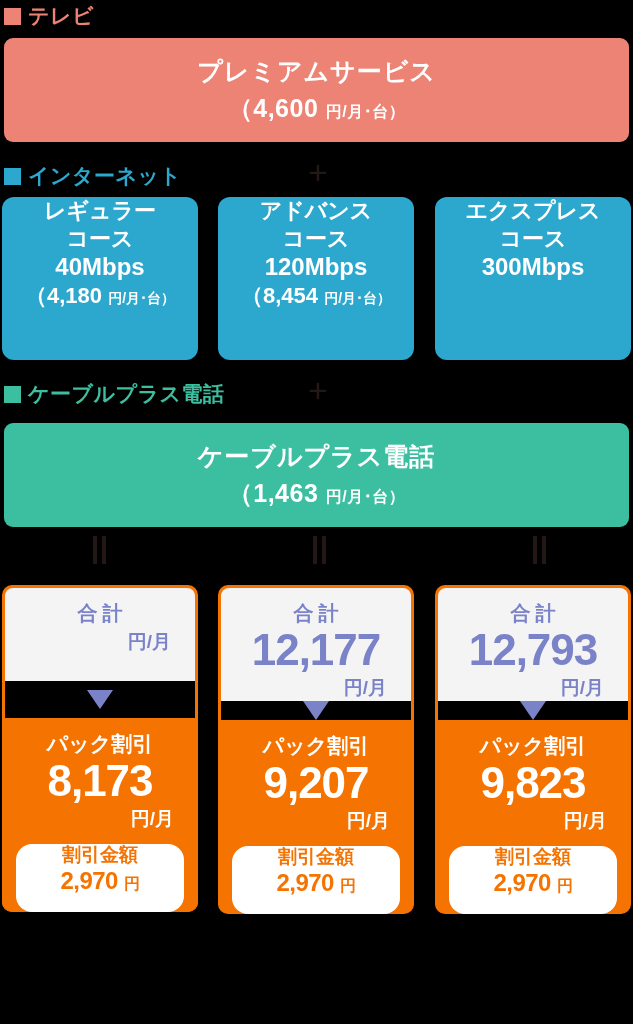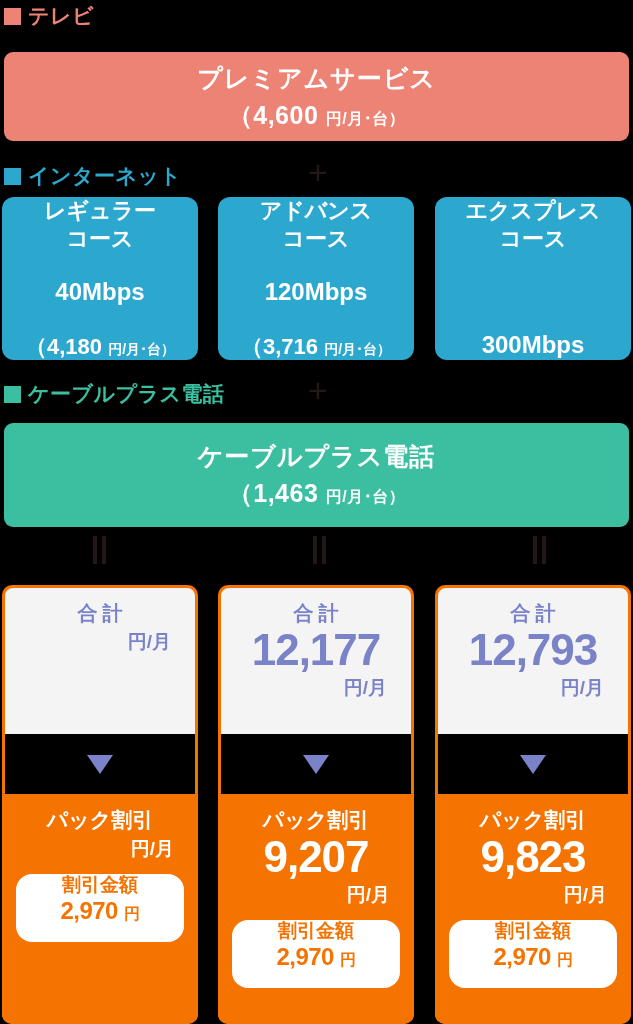--- a/index.html
+++ b/index.html
@@ -45,46 +45,46 @@
   .eq-2 { left:308px; top:536px; }
   .eq-3 { left:528px; top:536px; }
 
   
   .bar {
     position:absolute; left:4px; width:625px;
     border-radius:9px; color:#fff;
     display:flex; flex-direction:column; align-items:center;
     justify-content:center; text-align:center;
   }
-  .bar-tv  { top:52px;  height:89px; background:#EC8375; }
+  .bar-tv  { top:38px;  height:104px; background:#EC8375; }
   .bar-tel { top:423px; height:104px; background:#3BBFA0; }
   .bar .bar-title { font-size:25px; font-weight:bold; letter-spacing:1px; }
   .bar .bar-price { font-size:25px; font-weight:bold; margin-top:4px; letter-spacing:.5px; }
   .bar .bar-price .u { font-size:16px; font-weight:bold; }
 
   
   .courses { position:absolute; left:0; top:197px; width:633px; height:163px; }
   .course {
     position:absolute; top:0; width:196px; height:163px;
     background:#2CA8CE; border-radius:12px; color:#fff;
     display:flex; flex-direction:column; align-items:center;
-    justify-content:space-between; text-align:center; line-height:1.25;
+    justify-content:flex-start; text-align:center; line-height:1.25;
   }
   .course.c1 { left:2px;   }
   .course.c2 { left:218px; }
   .course.c3 { left:435px; }
   .course .c-name { font-size:22px; font-weight:bold; }
   .course .c-speed{ font-size:24px; font-weight:bold; }
   .course .c-price{ font-size:22px; font-weight:bold; }
   .course .c-price .u { font-size:14px; }
 
   
   .results { position:absolute; left:0; top:585px; width:633px; height:439px; }
   .col {
-    position:absolute; top:0; width:196px; height:439px;
+    position:absolute; top:0; width:196px; height:327px;
     background:#F57300;
     border-radius:10px 10px 10px 10px;
     display:flex; flex-direction:column; align-items:center;
   }
   .col.r1 { left:2px;   }
   .col.r2 { left:218px; }
   .col.r3 { left:435px; }
 
   
   .total-card {
@@ -185,21 +185,21 @@
       <div class="c-price">
         <span>（4,180</span>
         <span class="u">円/月･台）</span>
       </div>
     </div>
 
     <div class="course c2">
       <div class="c-name">アドバンス<br>コース</div>
       <div class="c-speed">120Mbps</div>
       <div class="c-price">
-        <span>（3,716</span>
+        <span>（8,454</span>
         <span class="u">円/月･台）</span>
       </div>
     </div>
 
     <div class="course c3">
       <div class="c-name">エクスプレス<br>コース</div>
       <div class="c-speed">300Mbps</div>
     </div>
   </div>
 
@@ -218,20 +218,21 @@
         <div class="total-label">合計</div>
         <div class="total-unit">円/月</div>
       </div>
       <div class="gap">
         <div class="side-l"></div>
         <div class="side-r"></div>
         <div class="tri"></div>
       </div>
       <div class="disc">
         <div class="disc-label">パック割引</div>
+        <div class="disc-value">8,173</div>
         <div class="disc-unit">円/月</div>
         <div class="badge">
           <div class="badge-label">割引金額</div>
           <div class="badge-value">
             <span>2,970</span>
             <span class="u">円</span>
           </div>
         </div>
       </div>
     </div>

